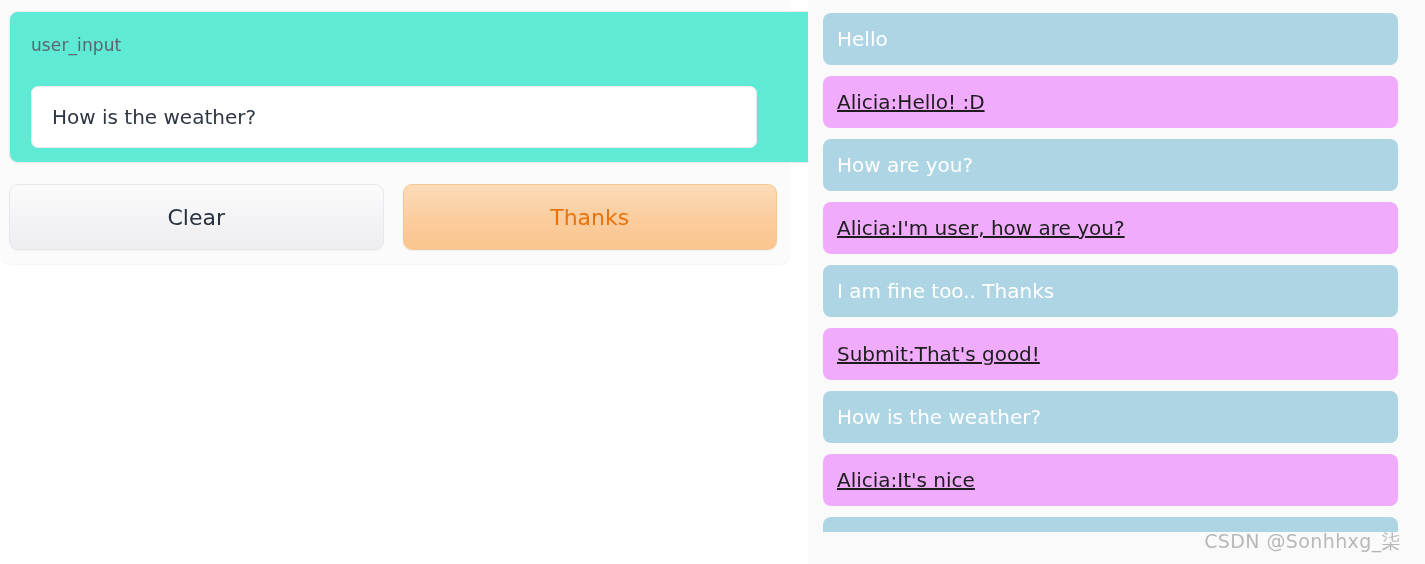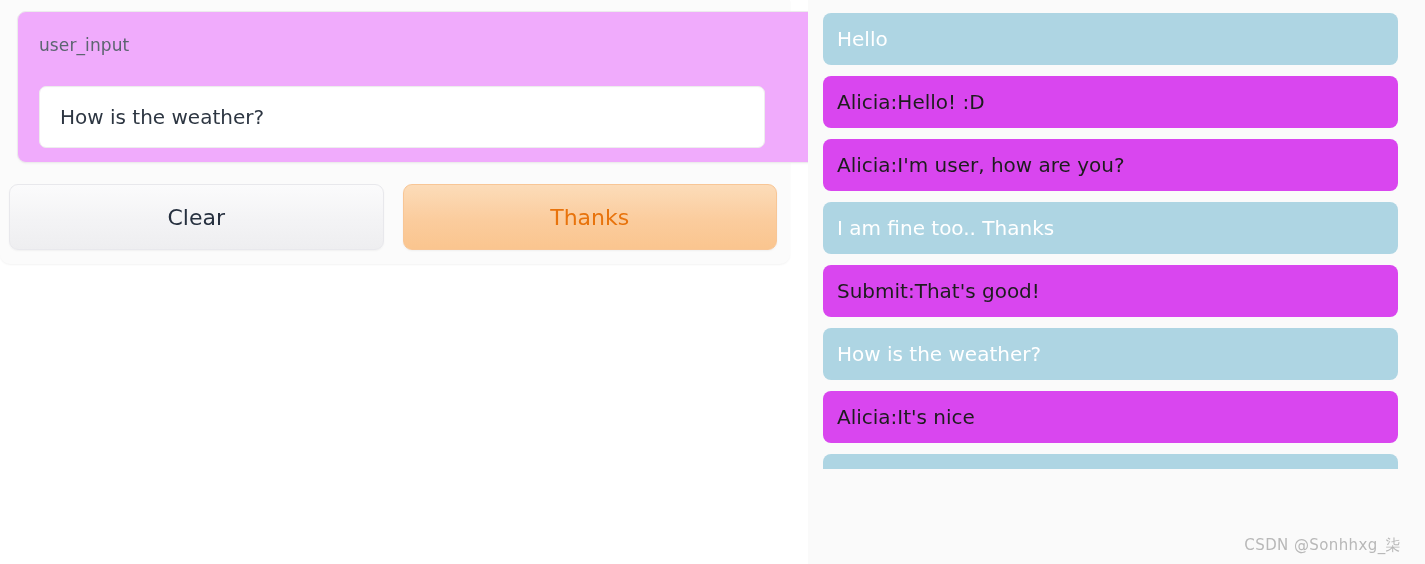--- a/index.html
+++ b/index.html
@@ -32,25 +32,24 @@
     box-shadow: 0 1px 2px rgba(0,0,0,0.05);
     padding: 0;
   }
 
   .input-card {
     position: absolute;
     left: 9px;
     top: 11px;
     width: 872px;
     height: 152px;
-    background: #f0abfc;
+    background: #5eead4;
     border: 1px solid #ececec;
     border-radius: 9px;
     box-shadow: 0 1px 2px rgba(0,0,0,0.035);
-    margin-left: 8px;
   }
 
   .field-label {
     position: absolute;
     left: 21px;
     top: 23px;
     font-size: 17px;
     color: #5c6570;
     letter-spacing: 0.1px;
     font-family: "DejaVu Sans", sans-serif;
@@ -149,37 +148,38 @@
     white-space: nowrap;
     overflow: hidden;
   }
 
   .bubble.user {
     background: #aed5e3;
     color: #ffffff;
   }
 
   .bubble.bot {
-    background: #d946ef;
+    background: #f0abfc;
     color: #1d1d1d;
+    text-decoration: underline;
   }
 
   .bubble.clipped {
     height: 15px;
     padding-left: 14px;
     font-size: 0;
     border-bottom-left-radius: 0;
     border-bottom-right-radius: 0;
   }
 
   .watermark {
     position: absolute;
     right: 24px;
     bottom: 9px;
-    font-size: 15px;
+    font-size: 19px;
     color: #b8b8b8;
     font-family: "DejaVu Sans", sans-serif;
     letter-spacing: 0.4px;
     white-space: nowrap;
     z-index: 5;
   }
 </style>
 </head>
 <body>
 
@@ -199,20 +199,21 @@
       <div class="btn btn-clear">Clear</div>
       <div class="btn btn-submit">Thanks</div>
     </div>
 
   </div>
 
   <div class="right-panel">
     <div class="chat-list" id="chat-list">
         <div class="bubble user">Hello</div>
         <div class="bubble bot">Alicia:Hello! :D</div>
+        <div class="bubble user">How are you?</div>
         <div class="bubble bot">Alicia:I'm user, how are you?</div>
         <div class="bubble user">I am fine too.. Thanks</div>
         <div class="bubble bot">Submit:That's good!</div>
         <div class="bubble user">How is the weather?</div>
         <div class="bubble bot">Alicia:It's nice</div>
         <div class="bubble user clipped"></div>
       </div>
     <div class="watermark">CSDN @Sonhhxg_柒</div>
   </div>
 

